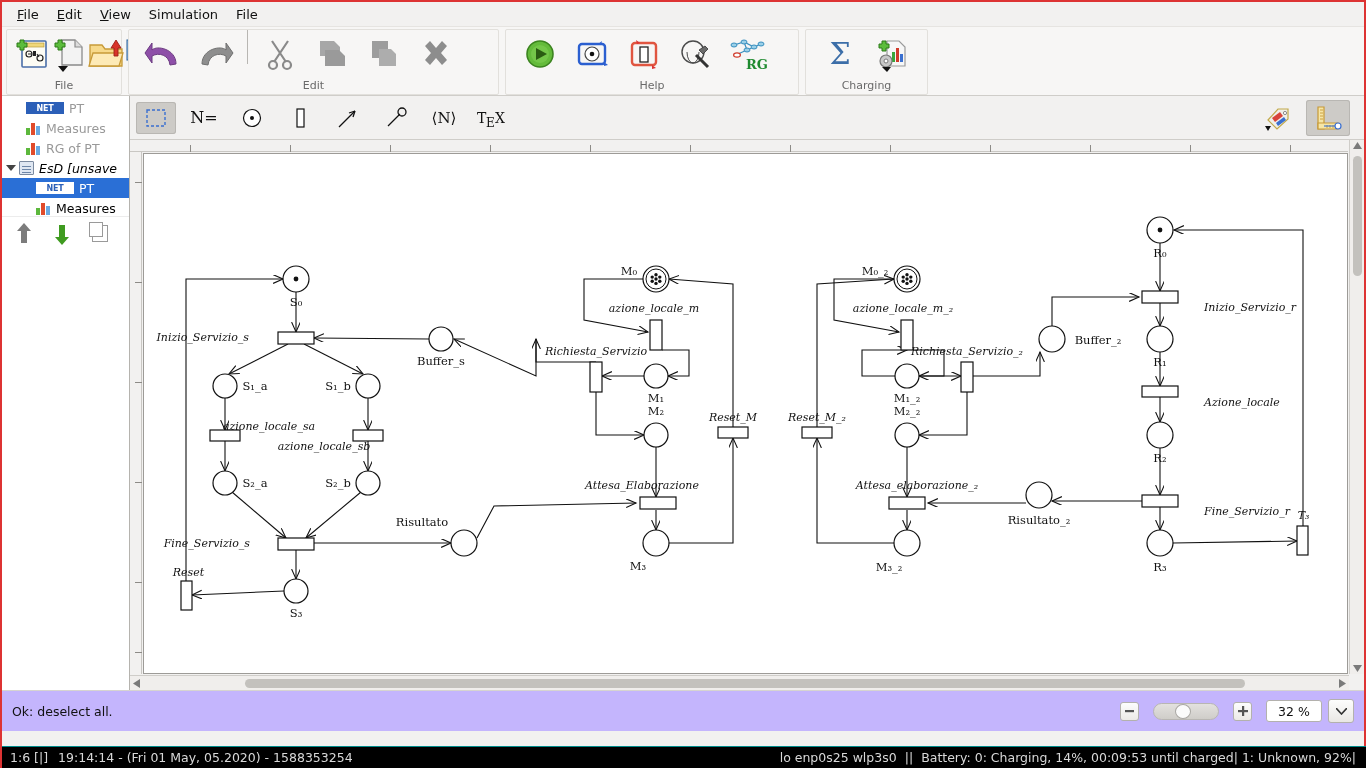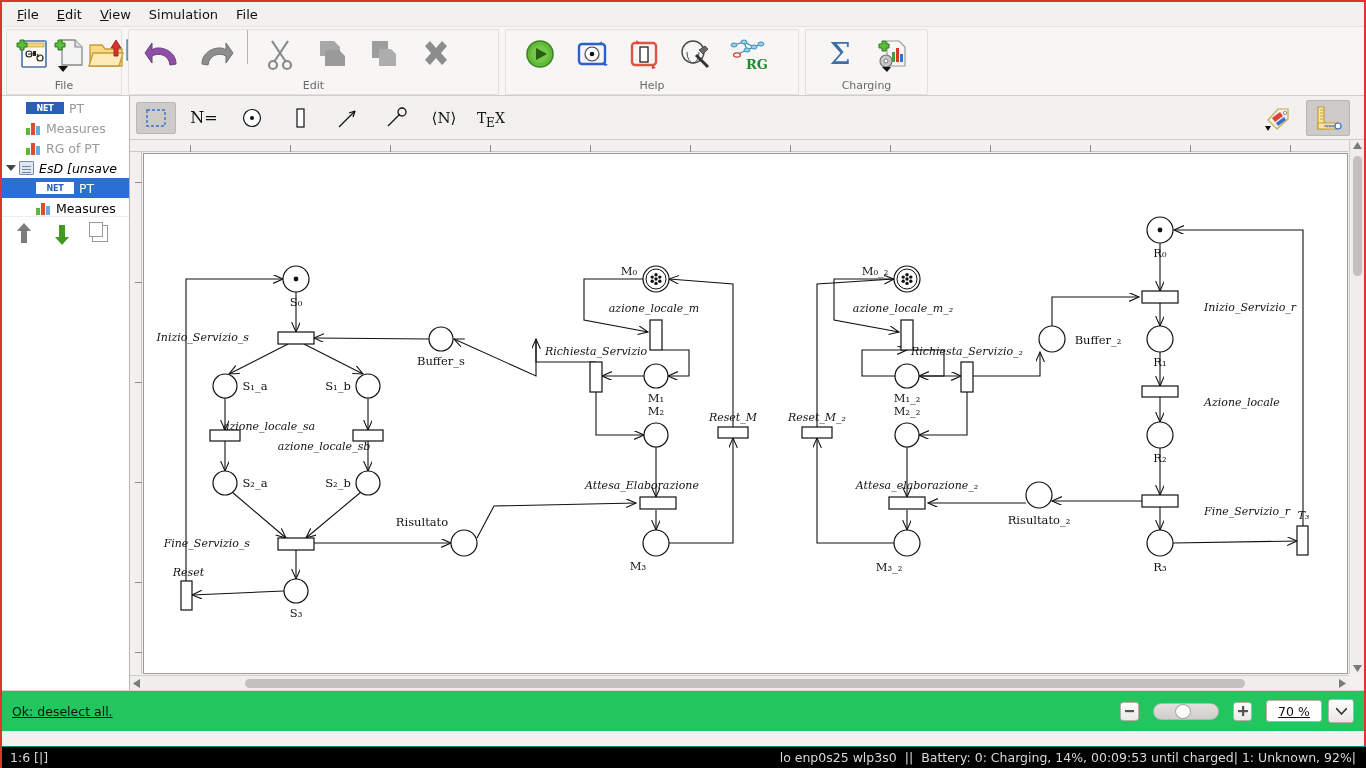--- a/index.html
+++ b/index.html
@@ -174,26 +174,25 @@
     background: #f0eeec; border-left: 1px solid #cfcdc9;
   }
   #hscroll {
     position: absolute; left: 0; right: 15px; bottom: 0; height: 15px;
     background: #f0eeec; border-top: 1px solid #cfcdc9;
   }
   .sb-thumb { position: absolute; background: #c3c1bd; border-radius: 7px; }
 
   
   #statusbar {
-    height: 41px; background: #22c55e;
+    height: 41px; background: #c4b5fd;
     display: flex; align-items: center;
     border-top: 1px solid #d6d4d0;
     padding: 0 10px; font-size: 12.5px; color: #111;
     position: relative;
-    text-decoration: underline;
   }
   #zoomarea { margin-left: auto; display: flex; align-items: center; gap: 14px; }
   .zb {
     width: 19px; height: 19px; border: 1px solid #b3b1ad; border-radius: 3px;
     background: linear-gradient(#fdfdfd,#eceae7);
     display: flex; align-items: center; justify-content: center;
     font-size: 13px; color: #555; line-height: 1;
   }
   #zoomslider {
     width: 66px; height: 17px; border: 1px solid #b8b6b2; border-radius: 9px;
@@ -748,32 +747,33 @@
       </span>
       <div id="zoomslider">
         <div id="zoomknob"></div>
       </div>
       <span class="zb">
         <svg width="10" height="10">
             <rect x="0" y="4" width="10" height="2.2" fill="#555"></rect>
             <rect x="4" y="0" width="2.2" height="10" fill="#555"></rect>
           </svg>
       </span>
-      <div id="zoomval">70 %</div>
+      <div id="zoomval">32 %</div>
       <div id="zoomcombo">
         <svg width="11" height="7">
             <path d="M0 0 L5.5 6 L11 0" fill="none" stroke="#333" stroke-width="1.6"></path>
           </svg>
       </div>
     </div>
   </div>
 
   <div id="sysbar">
     <div class="left">
       <span>1:6 [|]</span>
+      <span>19:14:14 - (Fri 01 May, 05.2020) - 1588353254</span>
     </div>
     <div class="right">
       <span>lo enp0s25 wlp3s0</span>
       <span>||</span>
       <span>Battery: 0: Charging, 14%, 00:09:53 until charged| 1: Unknown, 92%|</span>
     </div>
   </div>
 </div>
 
 </body></html>

